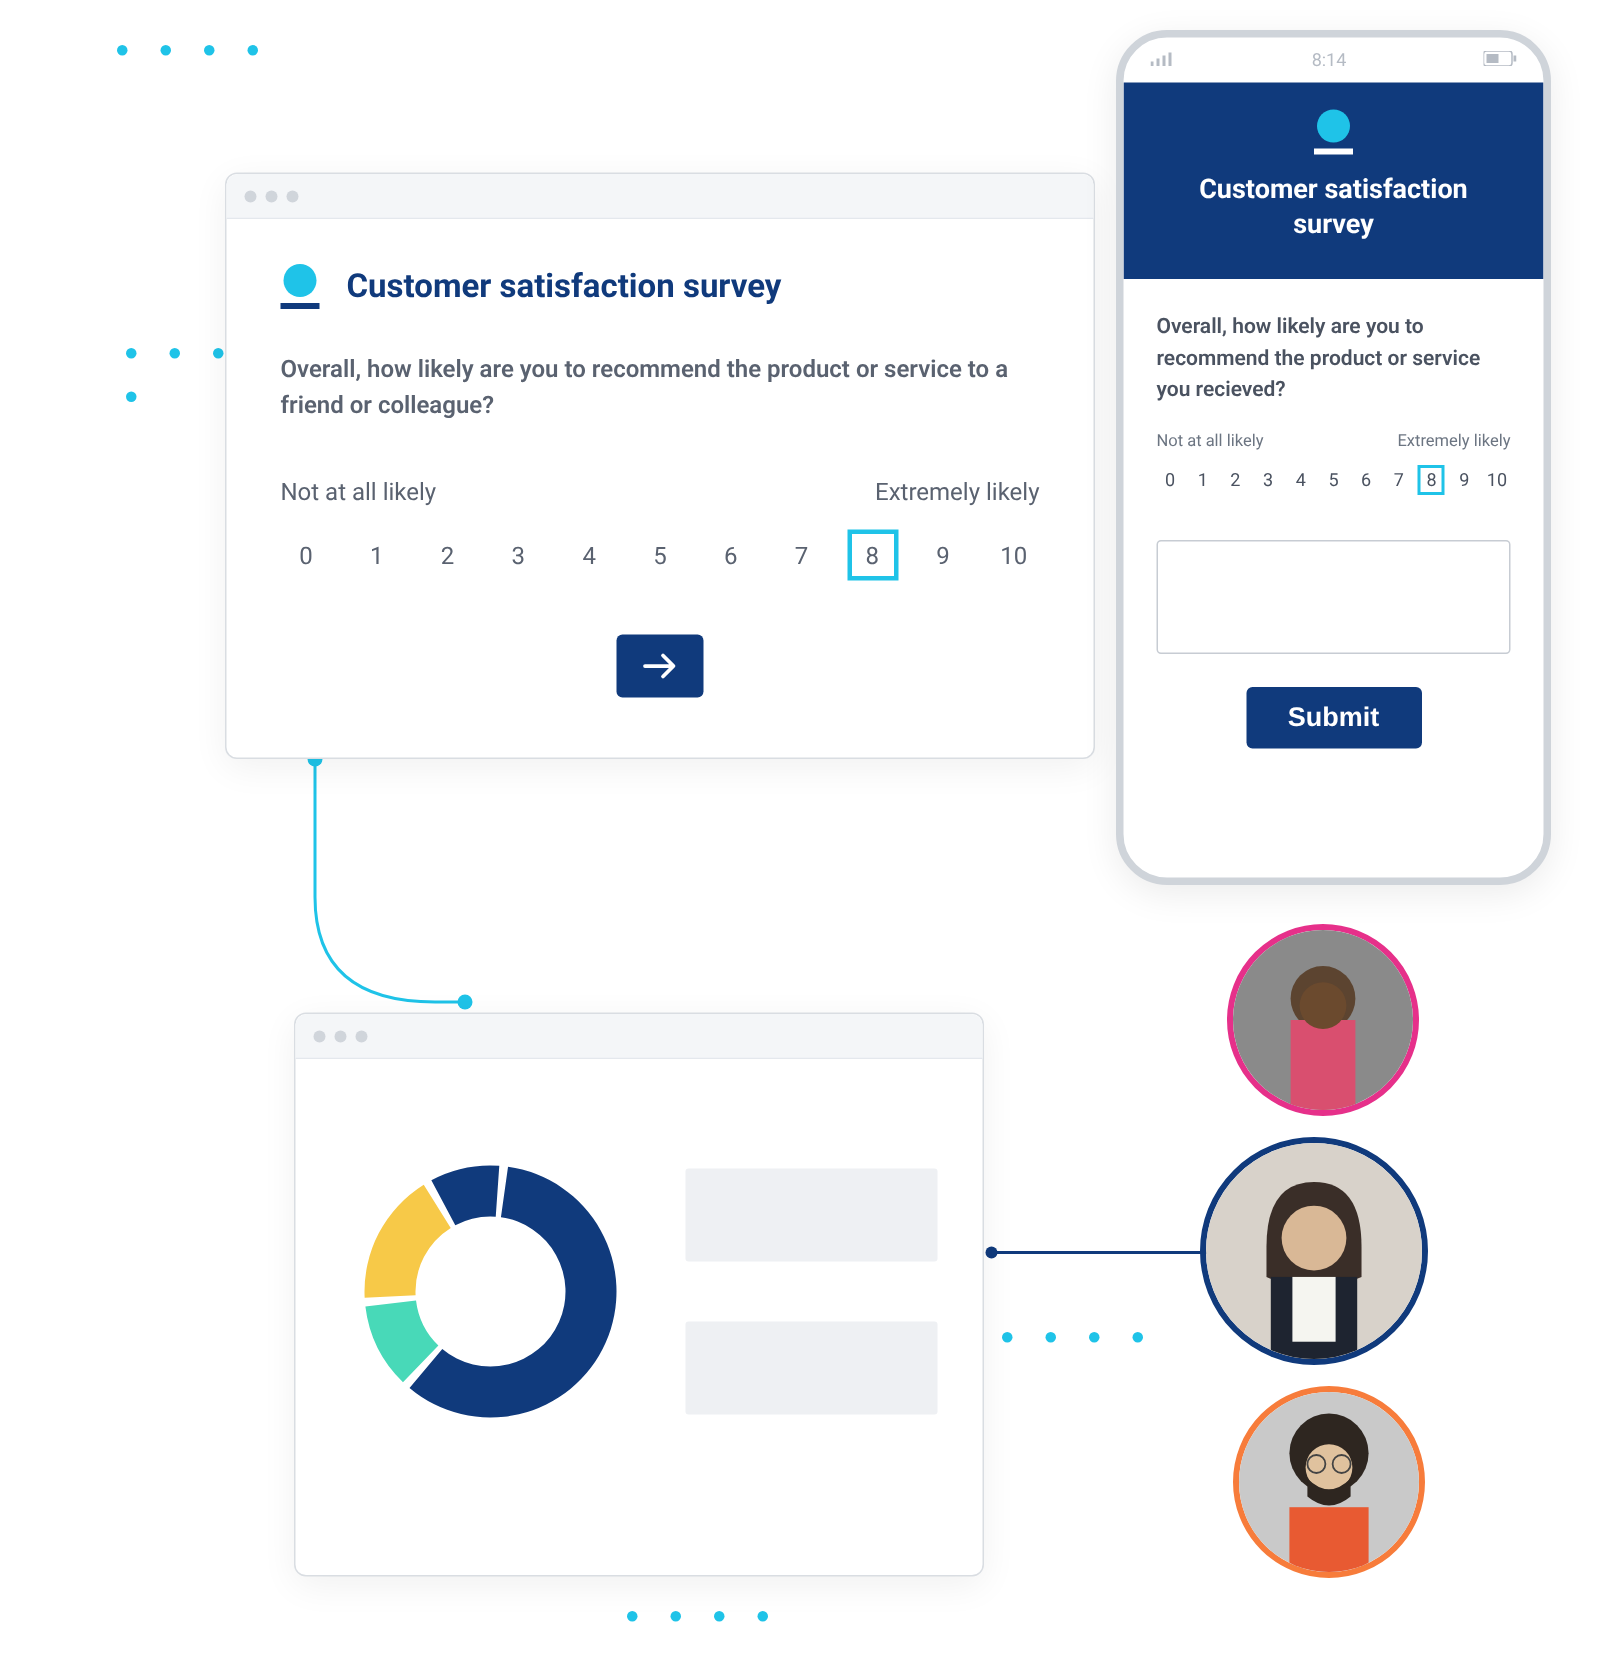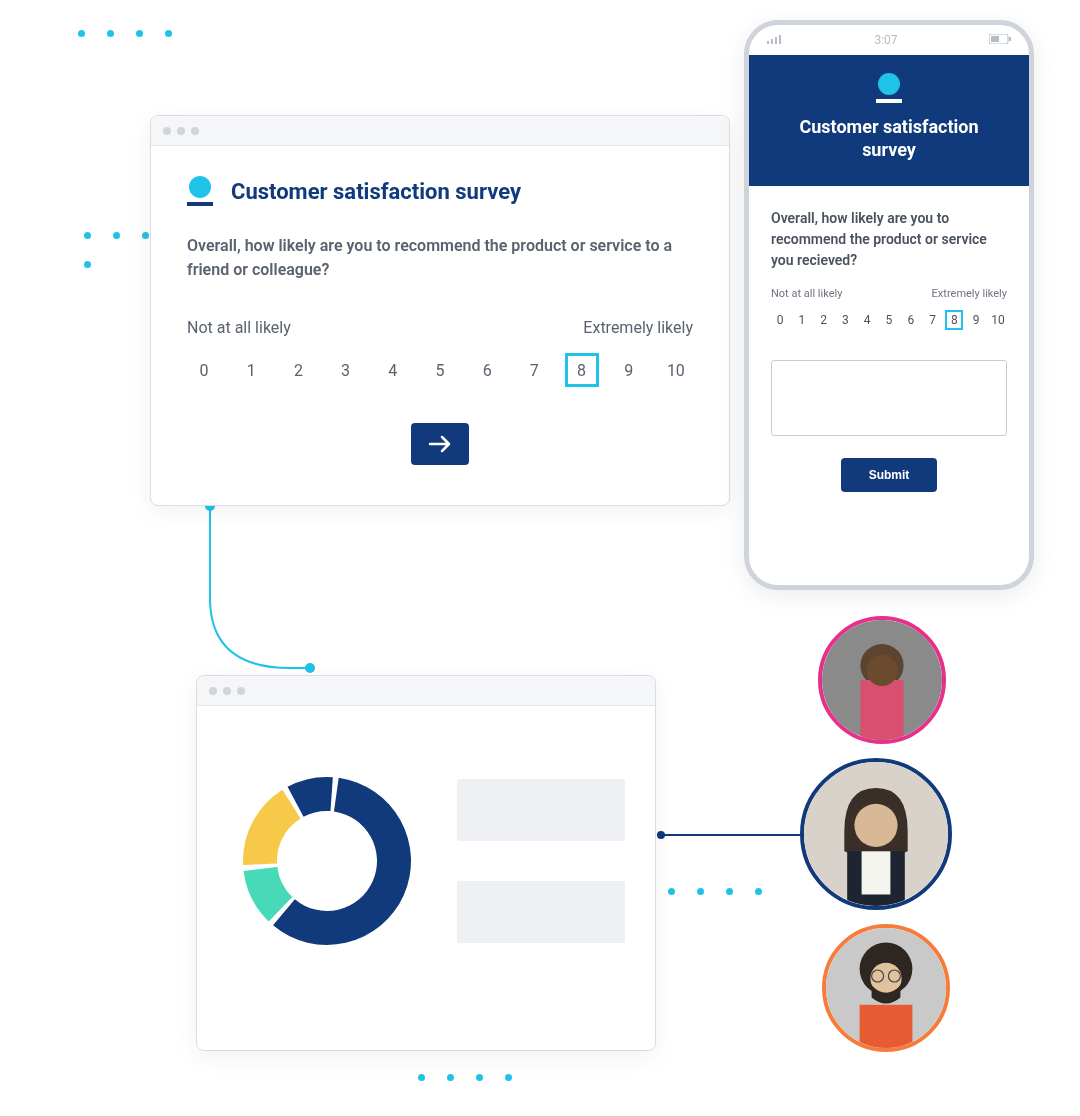--- a/index.html
+++ b/index.html
@@ -193,21 +193,21 @@
     font-family: inherit;
     padding: 6px;
   }
   .submit-btn {
     display: block;
     margin: 18px auto 0;
     background: #103a7c;
     color: #fff;
     border: none;
     padding: 10px 28px;
-    font-size: 12px;
+    font-size: 18px;
     font-weight: 600;
     border-radius: 4px;
     cursor: pointer;
   }
 
   
   .report {
     left: 196px; top: 675px;
     width: 460px; height: 376px;
   }
@@ -322,21 +322,21 @@
 <div class="mobile">
   <div class="mobile-status">
     <span>
       <svg width="16" height="10" viewBox="0 0 16 10">
           <rect x="0" y="7" width="2" height="3" fill="#b5bbc4"></rect>
           <rect x="4" y="5" width="2" height="5" fill="#b5bbc4"></rect>
           <rect x="8" y="3" width="2" height="7" fill="#b5bbc4"></rect>
           <rect x="12" y="1" width="2" height="9" fill="#b5bbc4"></rect>
         </svg>
     </span>
-    <span>3:07</span>
+    <span>8:14</span>
     <span>
       <svg width="22" height="10" viewBox="0 0 22 10">
           <rect x="0" y="0" width="19" height="10" rx="2" fill="none" stroke="#b5bbc4"></rect>
           <rect x="2" y="2" width="8" height="6" fill="#b5bbc4"></rect>
           <rect x="20" y="3" width="2" height="4" fill="#b5bbc4"></rect>
         </svg>
     </span>
   </div>
   <div class="mobile-header">
     <div class="logo-circle"></div>

